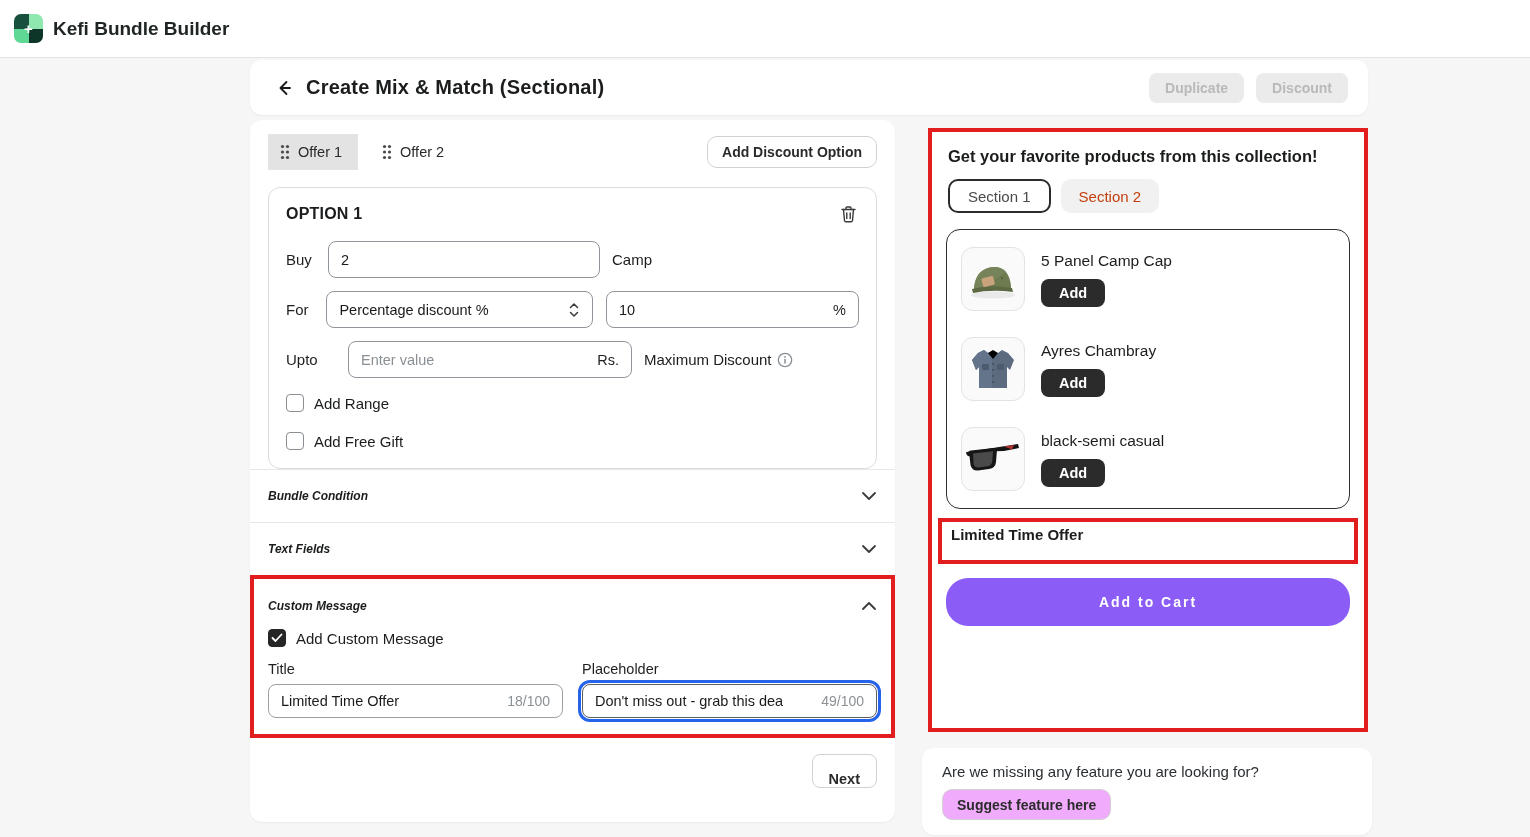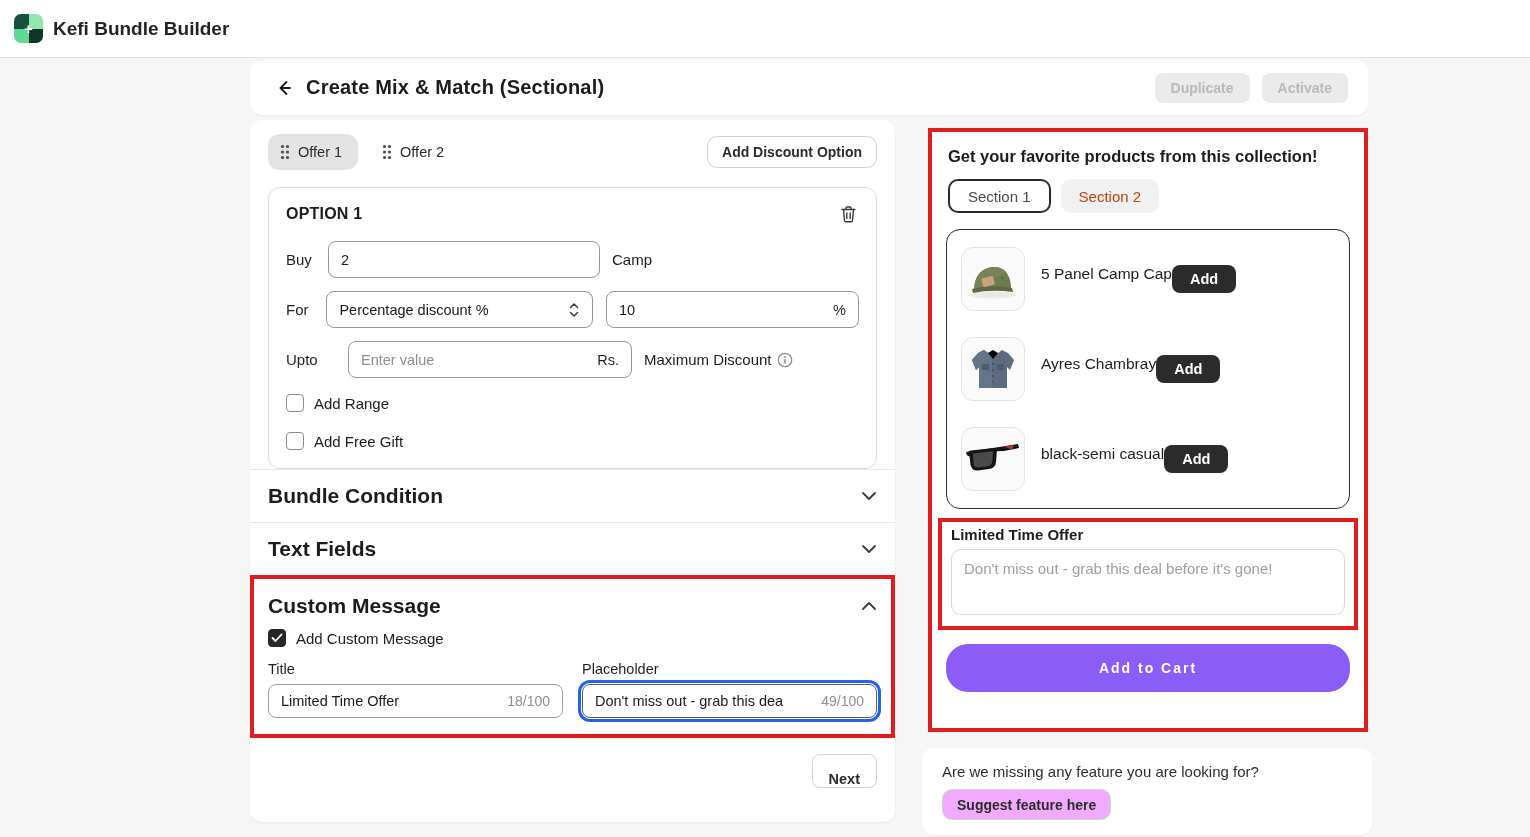--- a/index.html
+++ b/index.html
@@ -49,21 +49,21 @@
 
   .left-card {
     position:absolute; left:250px; top:120px; width:645px; height:702px;
     padding:14px 18px 0 18px;
   }
 
   
   .tabs-row { display:flex; align-items:center; }
   .offer-tab {
     display:flex; align-items:center; gap:8px; height:36px; padding:0 16px 0 12px;
-    border-radius:12px; font-size:14.5px; color:#2b2b2b; cursor:pointer;
+    border-radius:0; font-size:14.5px; color:#2b2b2b; cursor:pointer;
   }
   .offer-tab.active { background:#e3e3e3; }
   .add-discount-btn {
     margin-left:auto; background:#fff; border:1px solid #d2d2d2; border-radius:10px;
     height:32px; padding:0 14px; font-size:14px; font-weight:bold; color:#2b2b2b; font-family:inherit;
   }
 
   
   .option-card {
     border:1px solid #dcdcdc; border-radius:12px; margin-top:17px; padding:15px 17px 18px 17px;
@@ -107,21 +107,21 @@
     display:flex; align-items:center; justify-content:center;
   }
   .check-label { font-size:15px; }
 
   
   .section-row {
     display:flex; align-items:center; justify-content:space-between;
     height:53px; margin:0 -18px; padding:0 18px; border-top:1px solid #e7e7e7; cursor:pointer;
   }
   .section-row:first-of-type { margin-top:22px; }
-  .section-title { font-size:21px; font-weight:bold; }
+  .section-title { font-size:12px; font-weight:bold;font-style:italic; }
 
   
   .annotated-cm {
     margin:0 -18px; border:4px solid #e21d1d; padding:12px 14px 16px 14px;
   }
   .cm-head { display:flex; align-items:center; justify-content:space-between; height:30px;text-align:center; }
   .cm-fields { display:flex; gap:19px; margin-top:14px; }
   .cm-col { flex:1; }
   .field-label { font-size:14.5px; color:#1f1f1f; margin-bottom:7px; }
   .cm-pill {
@@ -156,21 +156,21 @@
 
   .products-box {
     margin-top:16px; border:1.5px solid #2e2e2e; border-radius:14px; padding:4px 0;
   }
   .product-row { display:flex; align-items:center; gap:16px; padding:13px 14px; }
   .product-img {
     width:64px; height:64px; border:1px solid #e3e3e3; border-radius:12px;
     background:#fafafa; overflow:hidden; display:flex; align-items:center; justify-content:center;
     flex:0 0 auto;
   }
-  .product-info { display:flex; flex-direction:row; align-items:flex-start; }
+  .product-info { display:flex; flex-direction:column; align-items:flex-start; }
   .product-name { font-size:15.5px; color:#1d1d1d; margin-bottom:9px; }
   .add-btn {
     background:#2b2b2b; color:#fff; border:none; border-radius:8px;
     font-size:14.5px; font-weight:bold; padding:6px 18px; font-family:inherit; cursor:pointer;
   }
 
   .annotated-ltf {
     margin:9px -8px 0 -8px; border:4px solid #e21d1d; padding:4px 9px 11px 9px; background:#fff;
   }
   .ltf-label { font-size:15px; font-weight:bold; color:#1d1d1d; margin-bottom:6px; }
@@ -217,21 +217,21 @@
 <div class="card header-card">
   <div class="back-btn">
     <svg width="20" height="20" viewBox="0 0 20 20">
         <path d="M12.5 4 L6.5 10 L12.5 16" fill="none" stroke="#1a1a1a" stroke-width="1.8" stroke-linecap="round" stroke-linejoin="round"></path>
         <line x1="6.8" y1="10" x2="16" y2="10" stroke="#1a1a1a" stroke-width="1.8" stroke-linecap="round"></line>
       </svg>
   </div>
   <div class="page-title">Create Mix &amp; Match (Sectional)</div>
   <div class="header-actions">
     <button class="btn-disabled">Duplicate</button>
-    <button class="btn-disabled">Activate</button>
+    <button class="btn-disabled">Discount</button>
   </div>
 </div>
 
 <div class="card left-card">
 
   <div class="tabs-row">
     <div class="offer-tab active">
       <svg width="10" height="16" viewBox="0 0 10 16">
           <g fill="#4a4a4a">
             <circle cx="2.5" cy="2.5" r="1.6"></circle>
@@ -440,21 +440,20 @@
       <div class="product-info">
         <div class="product-name">black-semi casual</div>
         <button class="add-btn">Add</button>
       </div>
     </div>
 
   </div>
 
   <div class="annotated-ltf">
     <div class="ltf-label">Limited Time Offer</div>
-    <textarea class="ltf-textarea" placeholder="Don't miss out - grab this deal before it's gone!" style=""></textarea>
   </div>
 
   <button class="cart-btn">Add to Cart</button>
 </div>
 
 <div class="card feedback-card">
   <div class="feedback-q">Are we missing any feature you are looking for?</div>
   <button class="suggest-btn">Suggest feature here</button>
 </div>
 

